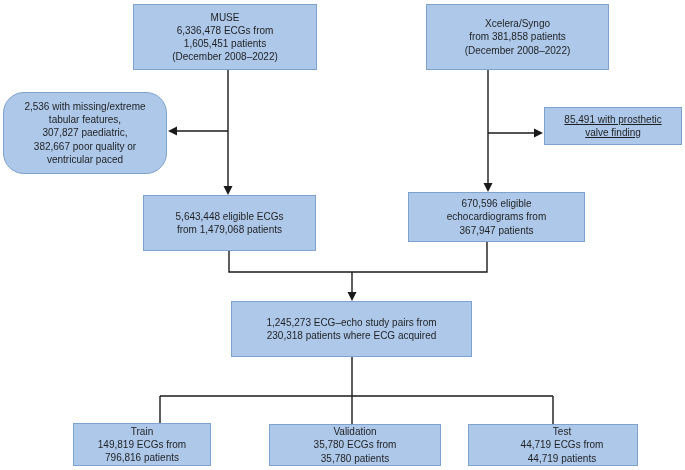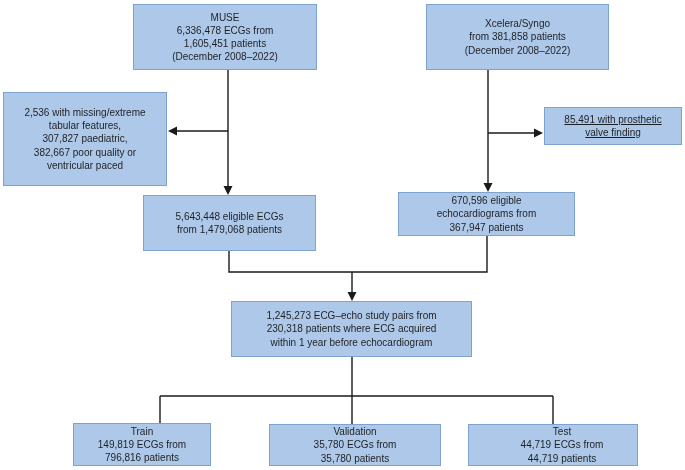--- a/index.html
+++ b/index.html
@@ -29,24 +29,24 @@
     justify-content: center;
     align-items: center;
     font-size: 10px;
     line-height: 13.2px;
     color: #1f2023;
   }
   .box span { display: block; white-space: nowrap; }
 
   .box-muse          { left: 133px; top: 4px;   width: 184px; height: 66px; }
   .box-xcelera       { left: 398px; top: 4px;   width: 183px; height: 66px; margin-left: 28px; }
-  .box-excluded-ecg  { left: 3px;   top: 92px;  width: 164px; height: 94px; }
+  .box-excluded-ecg  { left: 3px;   top: 92px;  width: 164px; height: 82px; border-radius: 21px; }
   .box-excluded-echo { left: 544px; top: 107px; width: 138px; height: 38px; text-decoration: underline; }
   .box-eligible-ecg  { left: 143px; top: 195px; width: 173px; height: 56px; }
-  .box-eligible-echo { left: 398px; top: 192px; width: 177px; height: 44px; }
+  .box-eligible-echo { left: 408px; top: 192px; width: 177px; height: 50px; }
   .box-pairs         { left: 231px; top: 301px; width: 241px; height: 56px; }
   .box-train         { left: 73px;  top: 423px; width: 138px; height: 43px; }
   .box-validation    { left: 269px; top: 424px; width: 172px; height: 42px; }
   .box-test          { left: 468px; top: 424px; width: 170px; height: 42px; padding-left: 18px; }
 </style>
 </head>
 <body>
 
 <div class="figure">
 
@@ -108,21 +108,20 @@
 
   <div class="box box-eligible-echo">
     <span>670,596 eligible</span>
     <span>echocardiograms from</span>
     <span>367,947 patients</span>
   </div>
 
   <div class="box box-pairs">
     <span>1,245,273 ECG–echo study pairs from</span>
     <span>230,318 patients where ECG acquired</span>
-    <span>within 1 year before echocardiogram</span>
   </div>
 
   <div class="box box-train">
     <span>Train</span>
     <span>149,819 ECGs from</span>
     <span>796,816 patients</span>
   </div>
 
   <div class="box box-validation">
     <span>Validation</span>

